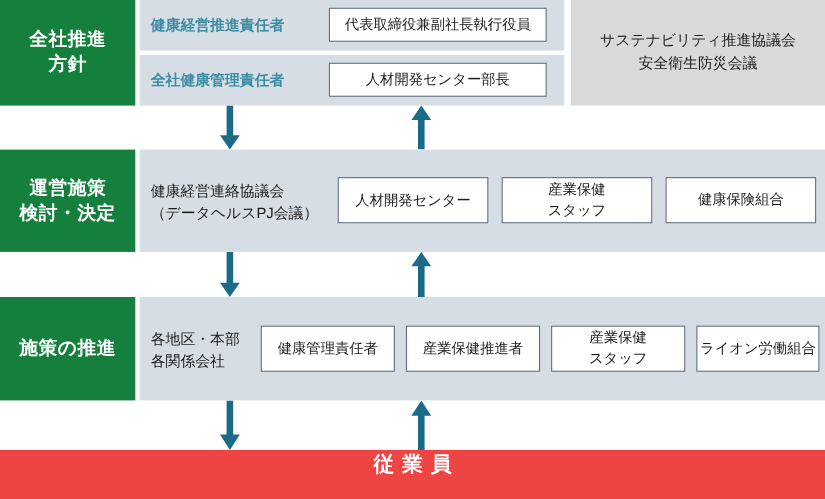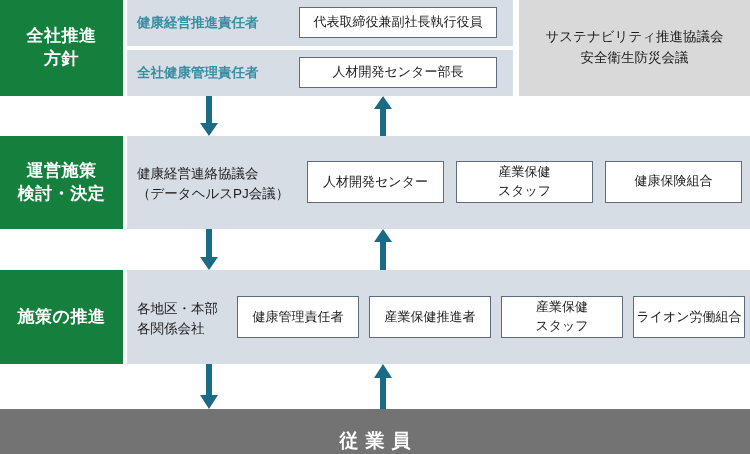--- a/index.html
+++ b/index.html
@@ -94,24 +94,24 @@
     text-align: center;
     font-size: 13px;
     color: #1b1b1b;
     line-height: 1.45;
     white-space: pre-line;
   }
 
   
   #employee-bar {
     position: absolute;
-    background: #737373;
+    background: #ef4444;
     color: #ffffff;
     display: flex;
-    align-items: flex-end;
+    align-items: flex-start;
     justify-content: center;
     font-size: 19px;
     font-weight: 700;
     letter-spacing: 7px;
     text-indent: 7px;
     box-sizing: border-box;
   }
 
   
   .arrow {

